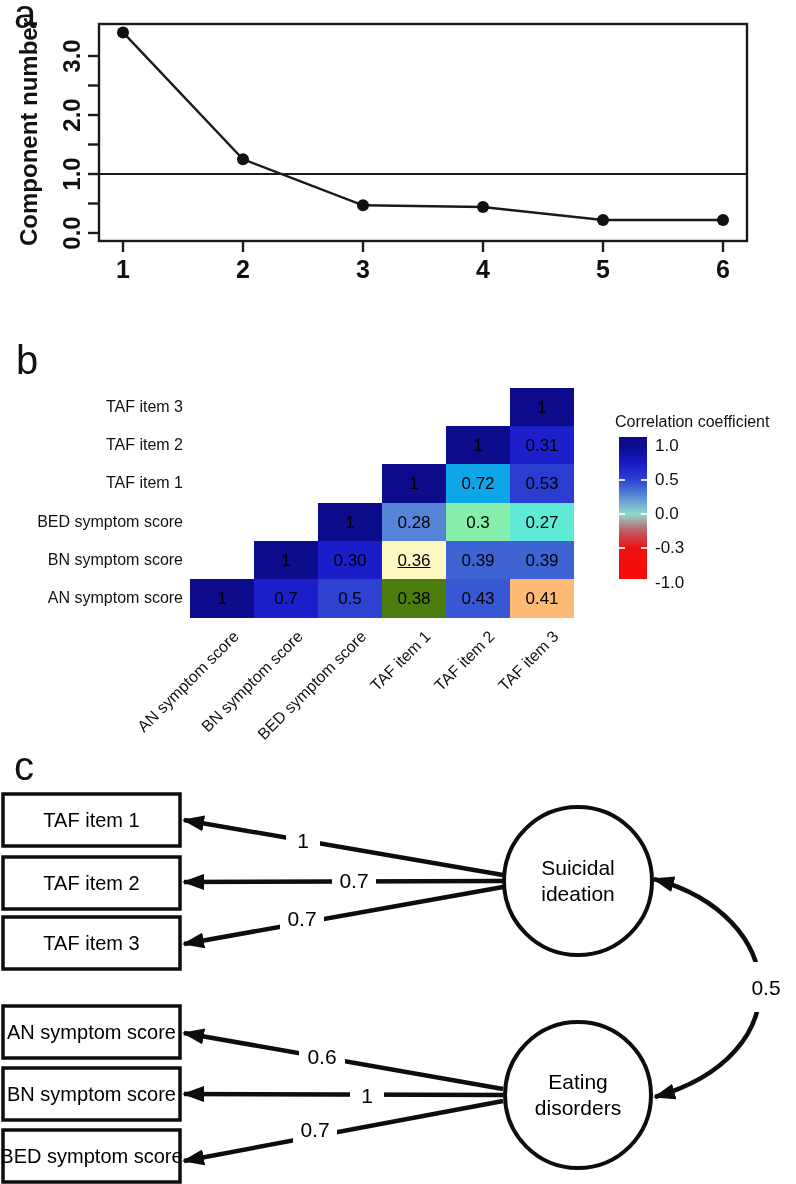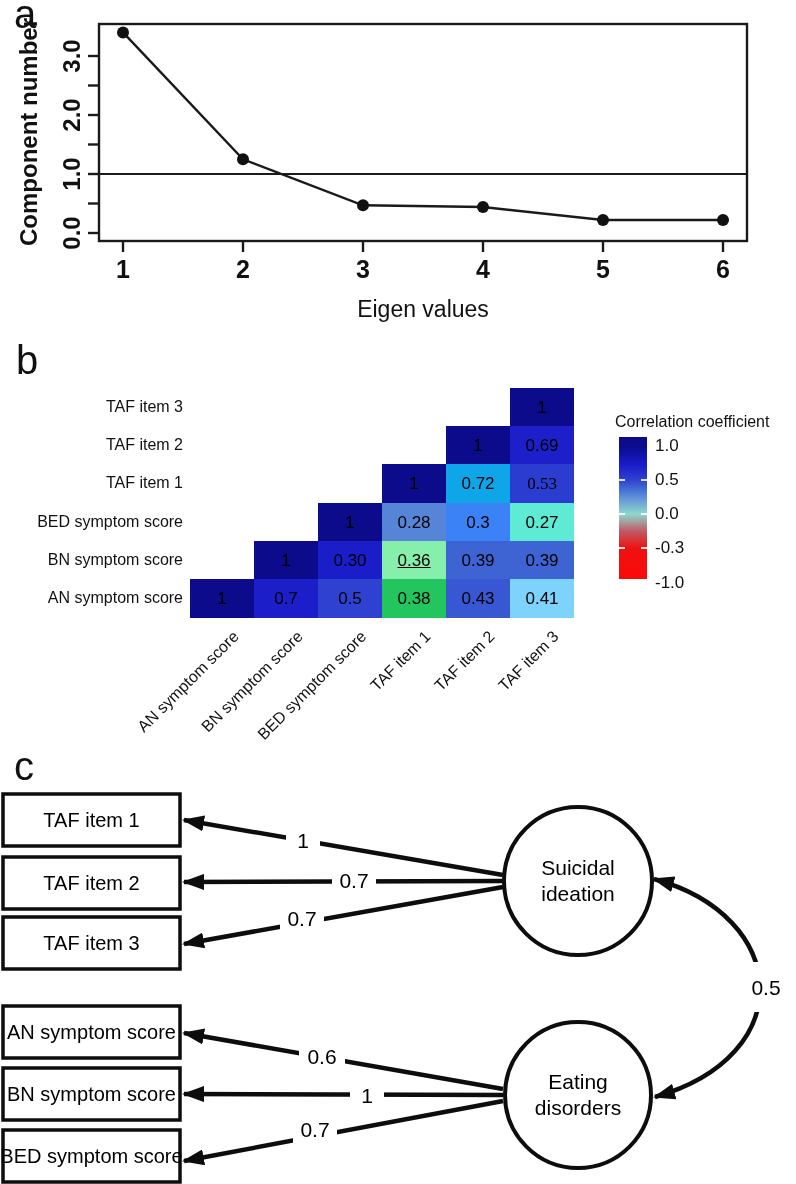--- a/index.html
+++ b/index.html
@@ -56,47 +56,46 @@
       <text x="723" y="278" text-anchor="middle" font-size="25" font-weight="bold" fill="#111">6</text>
       <line x1="99" y1="174" x2="747" y2="174" stroke="#1a1a1a" stroke-width="2"></line>
       <polyline points="123,32.400000000000006 243,159.25 363,205.27 483,207.04 603,220.02 723,220.02" fill="none" stroke="#1a1a1a" stroke-width="2.4"></polyline>
       <circle cx="123" cy="32.400000000000006" r="6" fill="#111"></circle>
       <circle cx="243" cy="159.25" r="6" fill="#111"></circle>
       <circle cx="363" cy="205.27" r="6" fill="#111"></circle>
       <circle cx="483" cy="207.04" r="6" fill="#111"></circle>
       <circle cx="603" cy="220.02" r="6" fill="#111"></circle>
       <circle cx="723" cy="220.02" r="6" fill="#111"></circle>
     </svg>
-  <div class="xlab">Eigen values</div>
 </section>
 
 <section class="layer">
   <div class="plabel" style="left:16px;top:338px;">b</div>
   <div>
       <div class="hcell" style="left: 510px; top: 388px; width: 64px; height: 39px; line-height: 39px; background: rgb(11, 11, 140);">1</div>
       <div class="hcell" style="left: 446px; top: 426.2px; width: 64px; height: 39px; line-height: 39px; background: rgb(11, 11, 140);">1</div>
-      <div class="hcell" style="left: 510px; top: 426.2px; width: 64px; height: 39px; line-height: 39px; background: rgb(29, 32, 202);">0.69</div>
+      <div class="hcell" style="left: 510px; top: 426.2px; width: 64px; height: 39px; line-height: 39px; background: rgb(29, 32, 202);">0.31</div>
       <div class="hcell" style="left: 382px; top: 464.4px; width: 64px; height: 39px; line-height: 39px; background: rgb(11, 11, 140);">1</div>
       <div class="hcell" style="left: 446px; top: 464.4px; width: 64px; height: 39px; line-height: 39px; background: #0ea5e9;">0.72</div>
-      <div class="hcell" style="left: 510px; top: 464.4px; width: 64px; height: 39px; line-height: 39px; background: rgb(43, 60, 208); font-family: Liberation Serif, serif;">0.53</div>
+      <div class="hcell" style="left: 510px; top: 464.4px; width: 64px; height: 39px; line-height: 39px; background: rgb(43, 60, 208);">0.53</div>
       <div class="hcell" style="left: 318px; top: 502.6px; width: 64px; height: 39px; line-height: 39px; background: rgb(11, 11, 140);">1</div>
       <div class="hcell" style="left: 382px; top: 502.6px; width: 64px; height: 39px; line-height: 39px; background: rgb(86, 133, 215);">0.28</div>
-      <div class="hcell" style="left: 446px; top: 502.6px; width: 64px; height: 39px; line-height: 39px; background: #3b82f6;">0.3</div>
+      <div class="hcell" style="left: 446px; top: 502.6px; width: 64px; height: 39px; line-height: 39px; background: #86efac;">0.3</div>
       <div class="hcell" style="left: 510px; top: 502.6px; width: 64px; height: 39px; line-height: 39px; background: #5eead4;">0.27</div>
       <div class="hcell" style="left: 254px; top: 540.8px; width: 64px; height: 39px; line-height: 39px; background: rgb(11, 11, 140);">1</div>
       <div class="hcell" style="left: 318px; top: 540.8px; width: 64px; height: 39px; line-height: 39px; background: rgb(27, 29, 201);">0.30</div>
-      <div class="hcell" style="left: 382px; top: 540.8px; width: 64px; height: 39px; line-height: 39px; background: #86efac; text-decoration: underline;">0.36</div>
+      <div class="hcell" style="left: 382px; top: 540.8px; width: 64px; height: 39px; line-height: 39px; background: #fef9c3; text-decoration: underline;">0.36</div>
       <div class="hcell" style="left: 446px; top: 540.8px; width: 64px; height: 39px; line-height: 39px; background: rgb(62, 99, 211);">0.39</div>
       <div class="hcell" style="left: 510px; top: 540.8px; width: 64px; height: 39px; line-height: 39px; background: rgb(62, 99, 211);">0.39</div>
       <div class="hcell" style="left: 190px; top: 579px; width: 64px; height: 39px; line-height: 39px; background: rgb(11, 11, 140);">1</div>
       <div class="hcell" style="left: 254px; top: 579px; width: 64px; height: 39px; line-height: 39px; background: rgb(28, 30, 202);">0.7</div>
       <div class="hcell" style="left: 318px; top: 579px; width: 64px; height: 39px; line-height: 39px; background: rgb(46, 65, 209);">0.5</div>
-      <div class="hcell" style="left: 382px; top: 579px; width: 64px; height: 39px; line-height: 39px; background: #22c55e;">0.38</div>
+      <div class="hcell" style="left: 382px; top: 579px; width: 64px; height: 39px; line-height: 39px; background: #4d7c0f;">0.38</div>
       <div class="hcell" style="left: 446px; top: 579px; width: 64px; height: 39px; line-height: 39px; background: rgb(56, 87, 210);">0.43</div>
-      <div class="hcell" style="left: 510px; top: 579px; width: 64px; height: 39px; line-height: 39px; background: #7dd3fc;">0.41</div>
+      <div class="hcell" style="left: 510px; top: 579px; width: 64px; height: 39px; line-height: 39px; background: #fdba74;">0.41</div>
     </div>
   <div>
       <div class="rowlab" style="top: 388px; height: 38.2px; line-height: 38.2px;">TAF item 3</div>
       <div class="rowlab" style="top: 426.2px; height: 38.2px; line-height: 38.2px;">TAF item 2</div>
       <div class="rowlab" style="top: 464.4px; height: 38.2px; line-height: 38.2px;">TAF item 1</div>
       <div class="rowlab" style="top: 502.6px; height: 38.2px; line-height: 38.2px;">BED symptom score</div>
       <div class="rowlab" style="top: 540.8px; height: 38.2px; line-height: 38.2px;">BN symptom score</div>
       <div class="rowlab" style="top: 579px; height: 38.2px; line-height: 38.2px;">AN symptom score</div>
     </div>
   <div>

